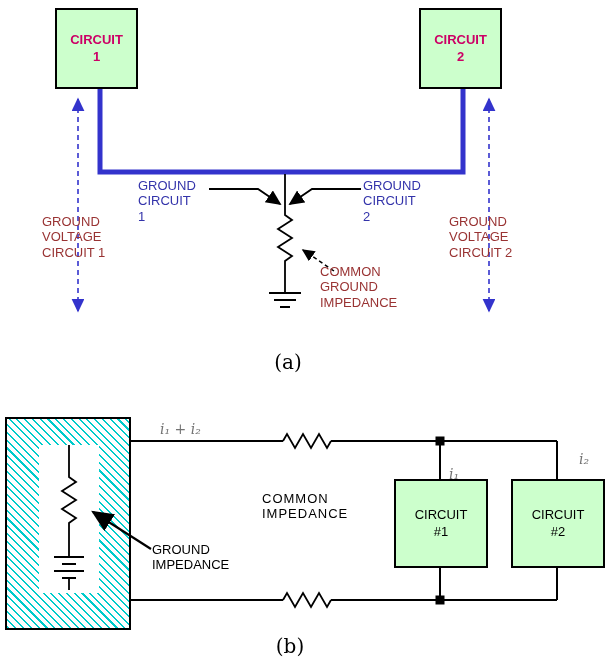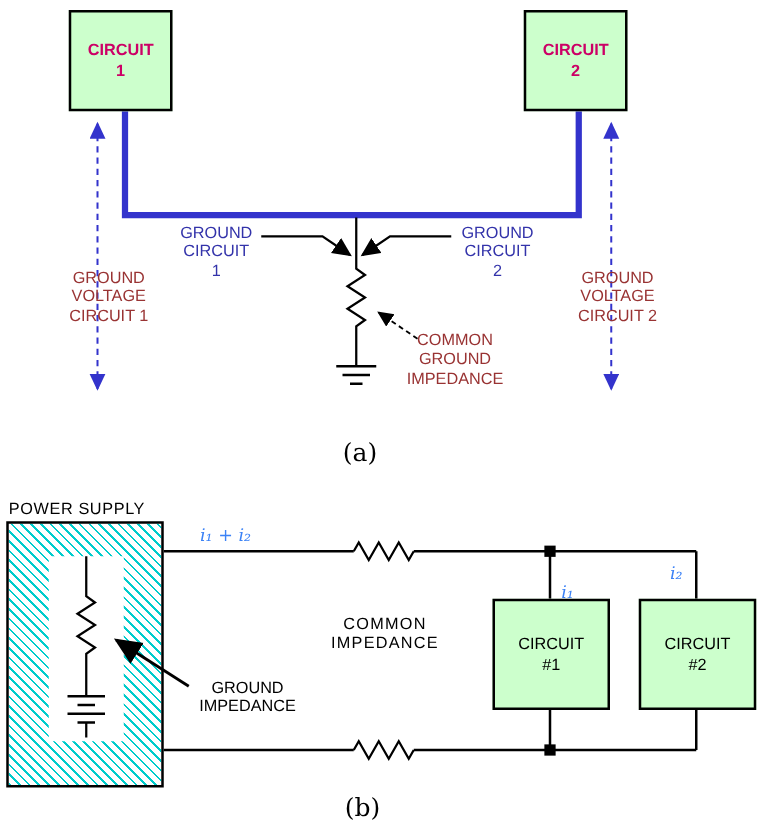--- a/index.html
+++ b/index.html
@@ -1,35 +1,35 @@
 <!DOCTYPE html>
 <html><head>
 <meta charset="utf-8">
 <style>
   html,body{margin:0;padding:0;background:#ffffff;}
   .canvas{position:relative;width:611px;height:672px;background:#ffffff;overflow:hidden;
           font-family:"Liberation Sans",sans-serif;}
-  .lbl{position:absolute;white-space:pre-line;text-align:center;font-size:13px;line-height:1.18;
+  .lbl{position:absolute;white-space:pre-line;font-size:13px;line-height:1.18;
        font-family:"Liberation Sans",sans-serif;}
   .blue-lbl{color:#3333AA;}
   .red-lbl{color:#993333;}
   .black-lbl{color:#000000;}
   .gbox{position:absolute;background:#CCFFCC;border:2px solid #000;box-sizing:border-box;
         display:flex;align-items:center;justify-content:center;text-align:center;}
   .gbox span{white-space:pre-line;font-size:13px;line-height:1.3;}
   .gbox-a span{color:#CC0066;font-weight:bold;}
   .gbox-b span{color:#000000;}
   .ps-hatch{position:absolute;left:5px;top:417px;width:126px;height:213px;box-sizing:border-box;
             border:2px solid #000;background:#ffffff;
             background-image:repeating-linear-gradient(45deg,#00CCCC 0px,#00CCCC 1.5px,#ffffff 1.5px,#ffffff 5.5px);}
   svg{position:absolute;left:0;top:0;}
   .caption{position:absolute;font-family:"DejaVu Serif","Liberation Serif",serif;font-size:20px;color:#000;
            width:56px;text-align:center;}
   .current{position:absolute;font-family:"DejaVu Serif","Liberation Serif",serif;font-style:italic;
-           font-size:14px;color:#3b82f6;}
+           font-size:14px;color:#737373;}
 </style>
 </head>
 <body>
 
 <div class="canvas">
 
   <div class="ps-hatch"></div>
 
   <svg width="611" height="672" viewBox="0 0 611 672">
     <defs>
@@ -132,25 +132,24 @@
   <div class="lbl red-lbl" style="left:449px;top:214px;width:90px;">GROUND
 VOLTAGE
 CIRCUIT 2</div>
 
   <div class="lbl red-lbl" style="left:320px;top:264px;width:88px;">COMMON
 GROUND
 IMPEDANCE</div>
 
   <div class="caption" style="left:260px;top:350px;">(a)</div>
 
-  <div class="lbl black-lbl" style="left:7px;top:399px;width:120px;text-align:left;letter-spacing:0.5px;">POWER SUPPLY</div>
 
   <div class="current" style="left:160px;top:421px;">i₁ + i₂</div>
   <div class="current" style="left:449px;top:466px;">i₁</div>
-  <div class="current" style="left:536px;top:451px;">i₂</div>
+  <div class="current" style="left:579px;top:451px;">i₂</div>
 
   <div class="lbl black-lbl" style="left:262px;top:491px;width:92px;letter-spacing:1px;">COMMON
 IMPEDANCE</div>
 
   <div class="lbl black-lbl" style="left:152px;top:542px;width:92px;">GROUND
 IMPEDANCE</div>
 
   <div class="gbox gbox-b" style="left:394px;top:479px;width:94px;height:89px;">
     <span>CIRCUIT
 #1</span>

